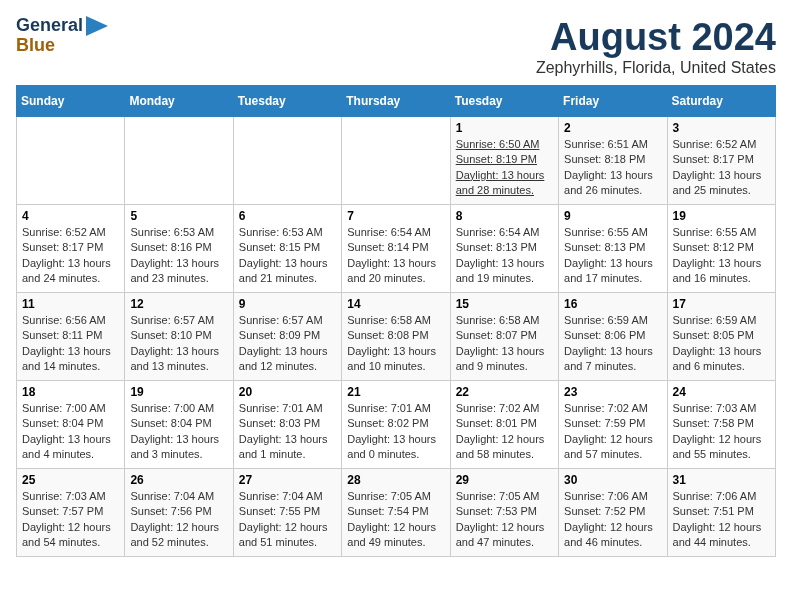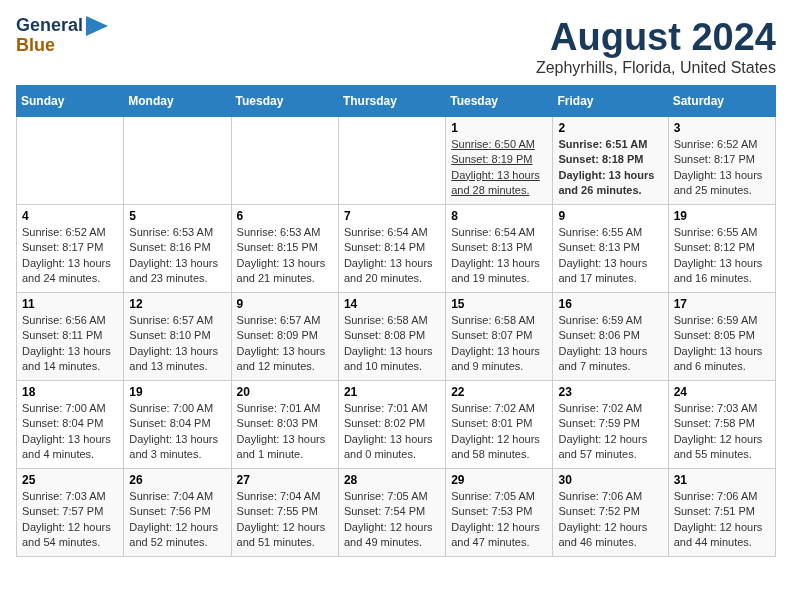--- a/index.html
+++ b/index.html
@@ -100,21 +100,21 @@
         <td class="empty"></td>
         <td>
           <div class="day-num">1</div>
           <div class="day-info" style="white-space: pre-line; text-decoration: underline;">Sunrise: 6:50 AM
 Sunset: 8:19 PM
 Daylight: 13 hours
 and 28 minutes.</div>
         </td>
         <td>
           <div class="day-num">2</div>
-          <div class="day-info" style="white-space: pre-line; font-weight: bold;">Sunrise: 6:51 AM
+          <div class="day-info" style="white-space: pre-line;">Sunrise: 6:51 AM
 Sunset: 8:18 PM
 Daylight: 13 hours
 and 26 minutes.</div>
         </td>
         <td>
           <div class="day-num">3</div>
           <div class="day-info" style="white-space: pre-line;">Sunrise: 6:52 AM
 Sunset: 8:17 PM
 Daylight: 13 hours
 and 25 minutes.</div>

